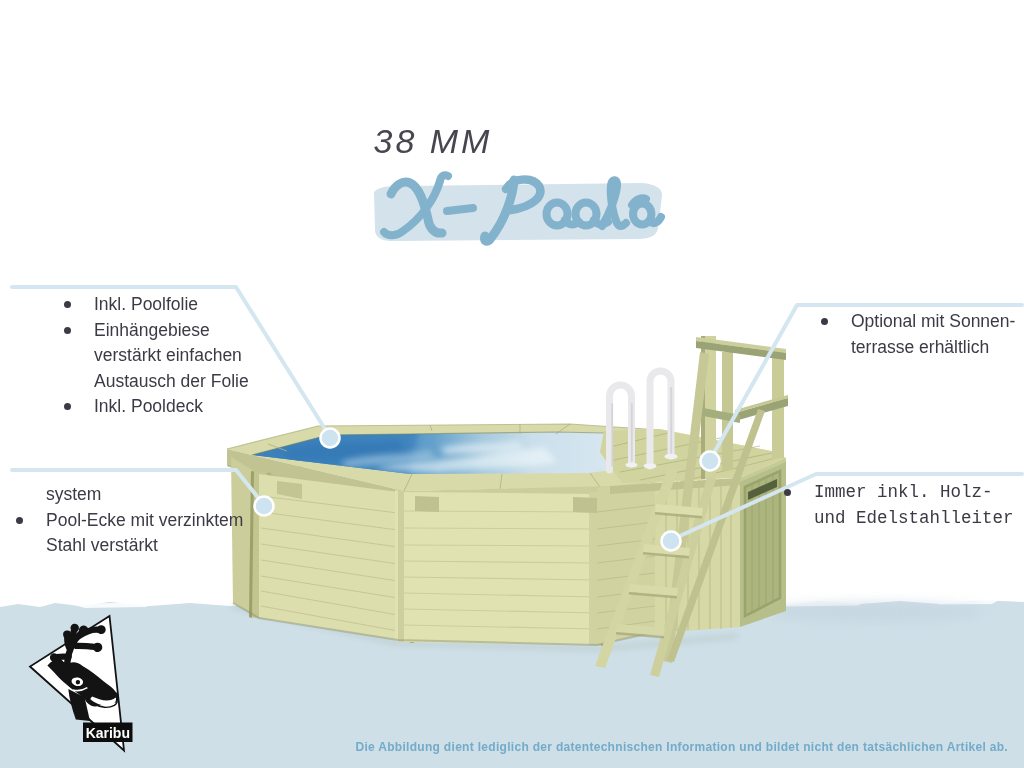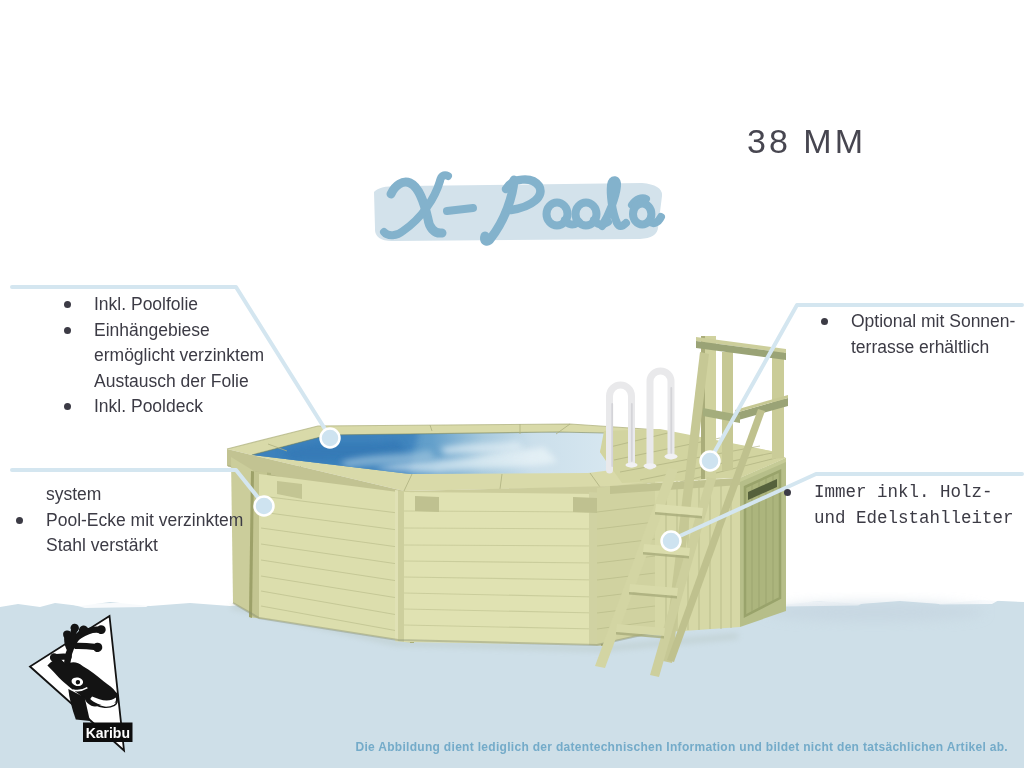--- a/index.html
+++ b/index.html
@@ -1,19 +1,19 @@
 <!DOCTYPE html>
 <html><head>
 <meta charset="utf-8">
 <style>
 html,body{margin:0;padding:0;}
 .page{position:relative;width:1024px;height:768px;background:#ffffff;overflow:hidden;
   font-family:"Liberation Sans",sans-serif;}
-.title38{position:absolute;left:0;top:124px;width:866px;text-align:right;
-  font-size:34px;line-height:34px;color:#474650;letter-spacing:3px;}
+.title38{position:absolute;left:0;top:124px;width:866px;text-align:center;
+  font-size:34px;line-height:34px;color:#474650;letter-spacing:3px;font-style:italic;}
 .feat{position:absolute;color:#3c3b45;font-size:17.5px;line-height:25.6px;white-space:nowrap;}
 .feat .b{position:absolute;left:-30px;top:9px;width:7px;height:7px;border-radius:50%;background:#3c3b45;}
 .feat div{position:relative;}
 .disc{position:absolute;right:16px;top:740px;color:#74abc9;font-size:12px;font-weight:bold;letter-spacing:0.3px;}
 </style>
 </head>
 <body>
 <div class="page">
 
 <svg width="1024" height="768" viewBox="0 0 1024 768" style="position:absolute;left:0;top:0;">
@@ -295,21 +295,21 @@
 
 <rect x="83" y="722.5" width="49.5" height="19.5" fill="#0d0d0d"></rect>
 <text x="107.8" y="737.5" font-family="Liberation Sans, sans-serif" font-size="14" font-weight="bold" fill="#ffffff" text-anchor="middle">Karibu</text>
 </svg>
 
 <div class="title38">38 MM</div>
 
 <div class="feat" style="left:46px;top:292px;margin-left:48px;">
   <div><span class="b"></span>Inkl. Poolfolie</div>
   <div><span class="b"></span>Einhängebiese</div>
-  <div>ermöglicht verzinktem</div>
+  <div>verstärkt einfachen</div>
   <div>Austausch der Folie</div>
   <div><span class="b"></span>Inkl. Pooldeck</div>
 </div>
 
 <div class="feat" style="left:46px;top:482px;">
   <div>system</div>
   <div><span class="b"></span>Pool-Ecke mit verzinktem</div>
   <div>Stahl verstärkt</div>
 </div>
 

